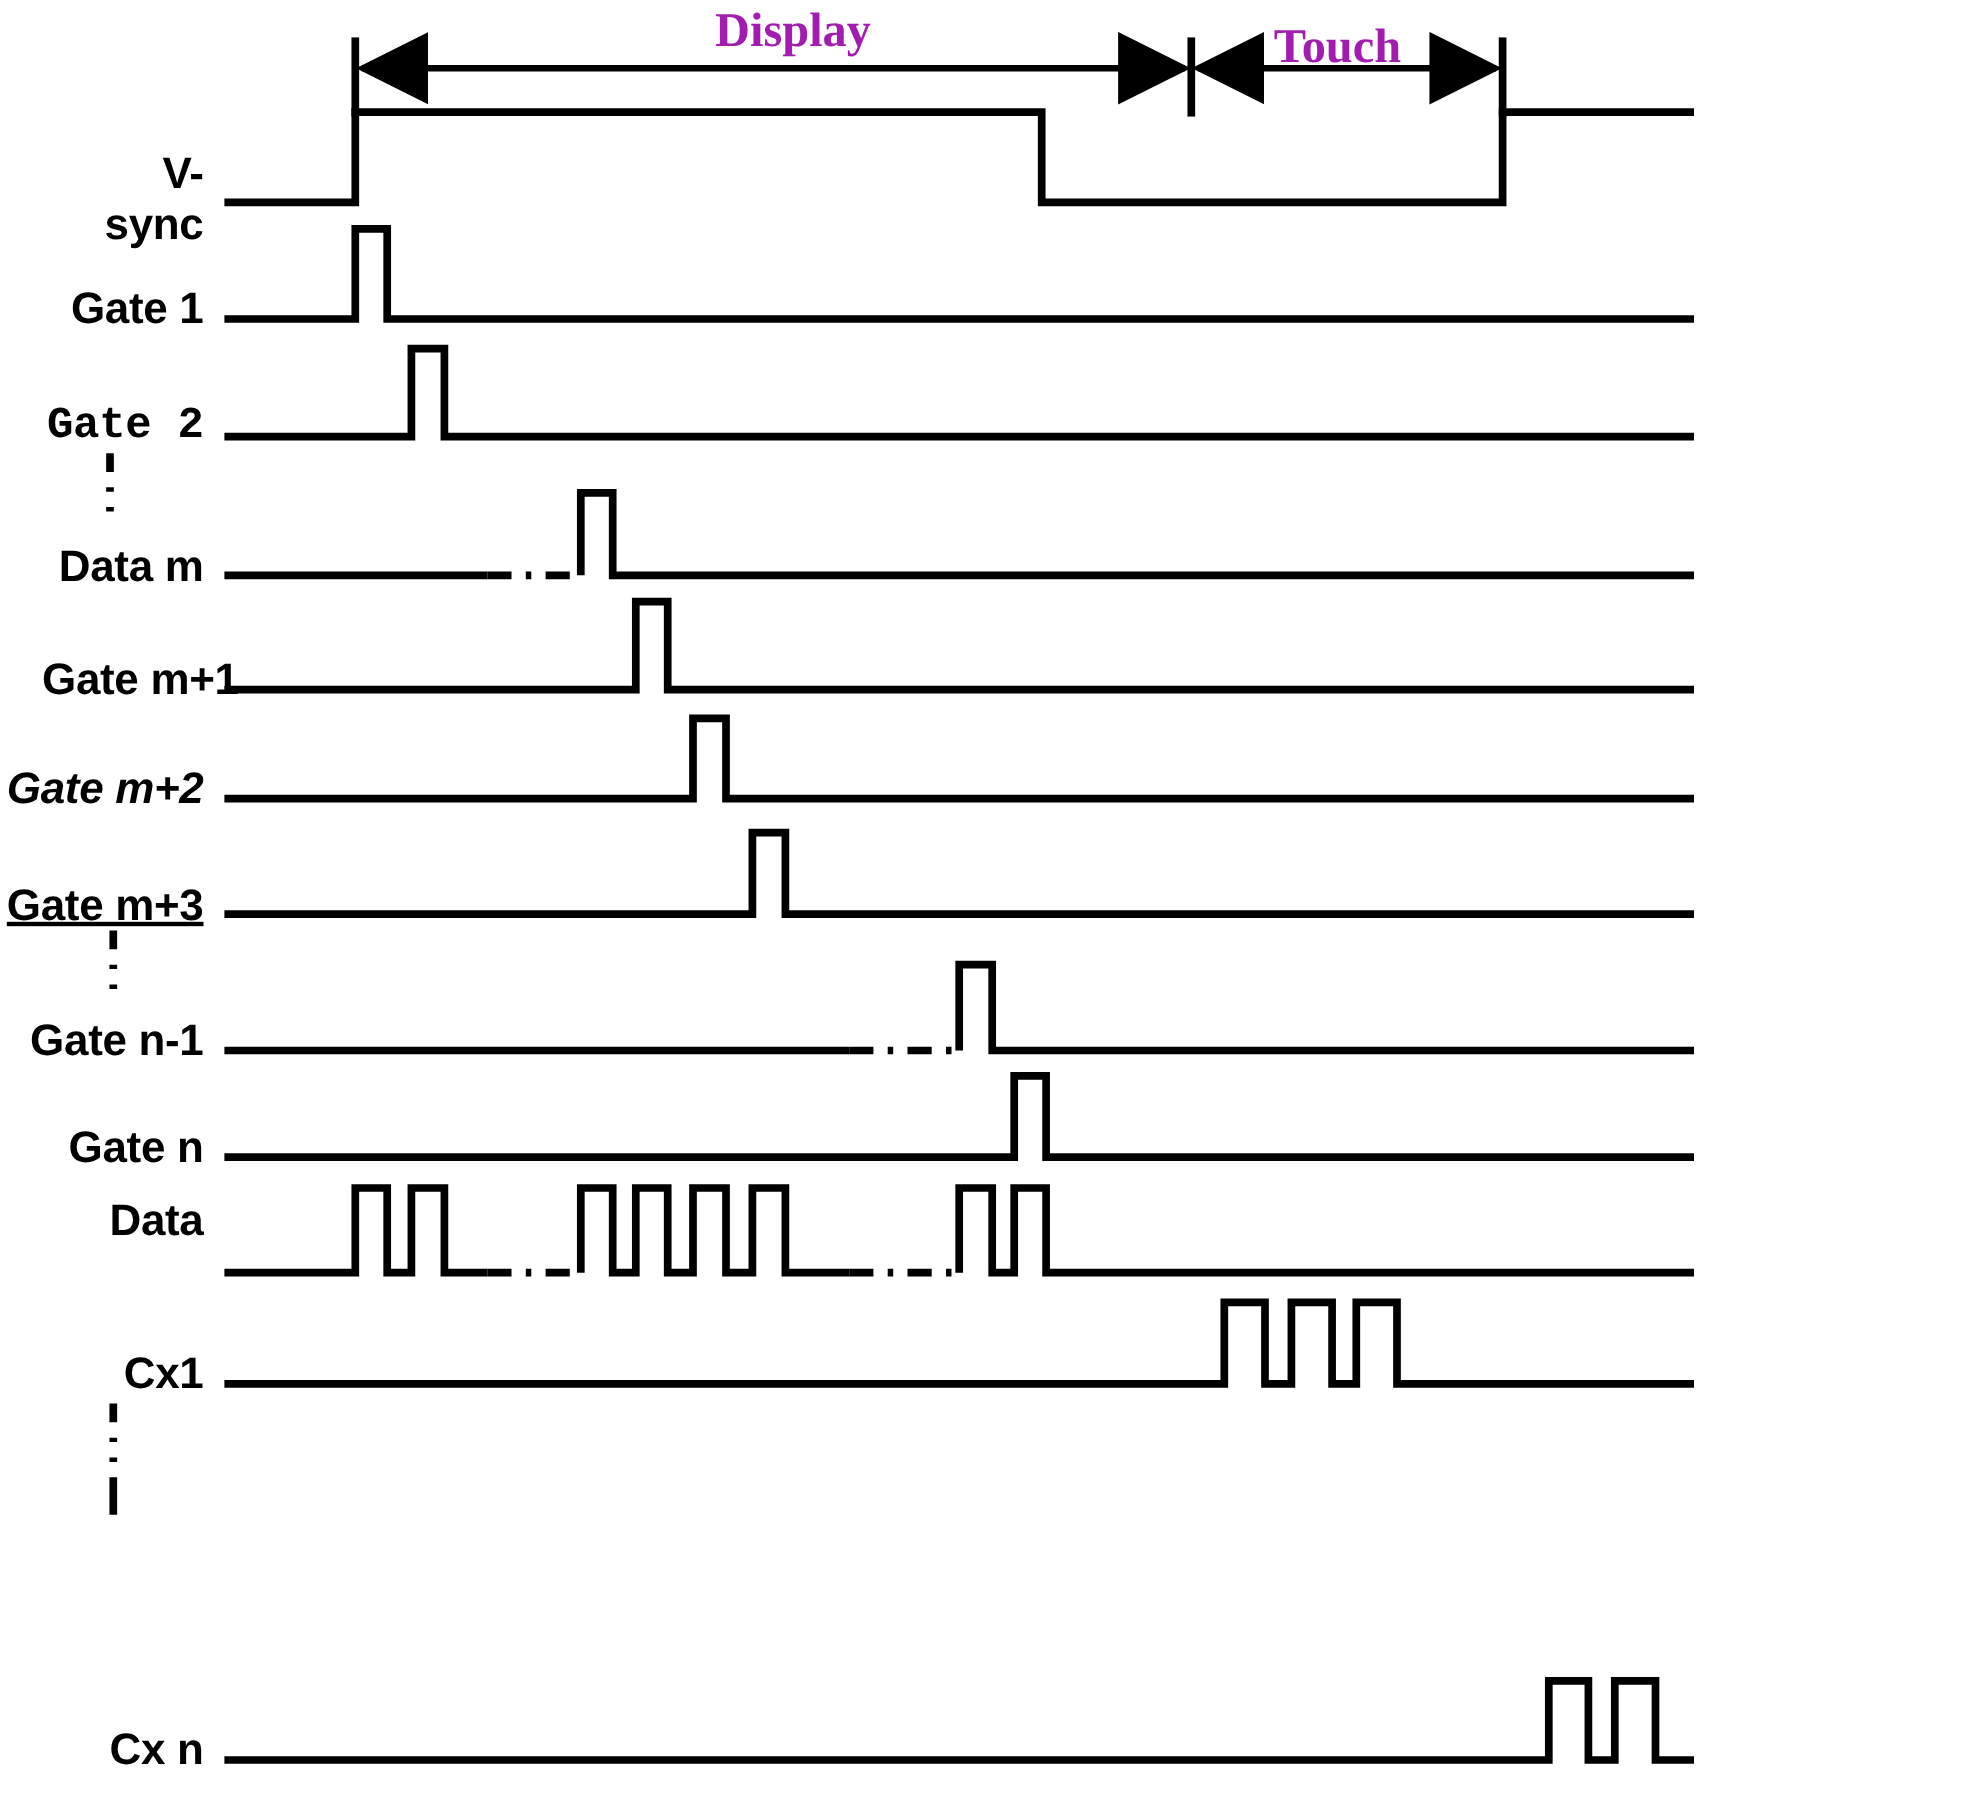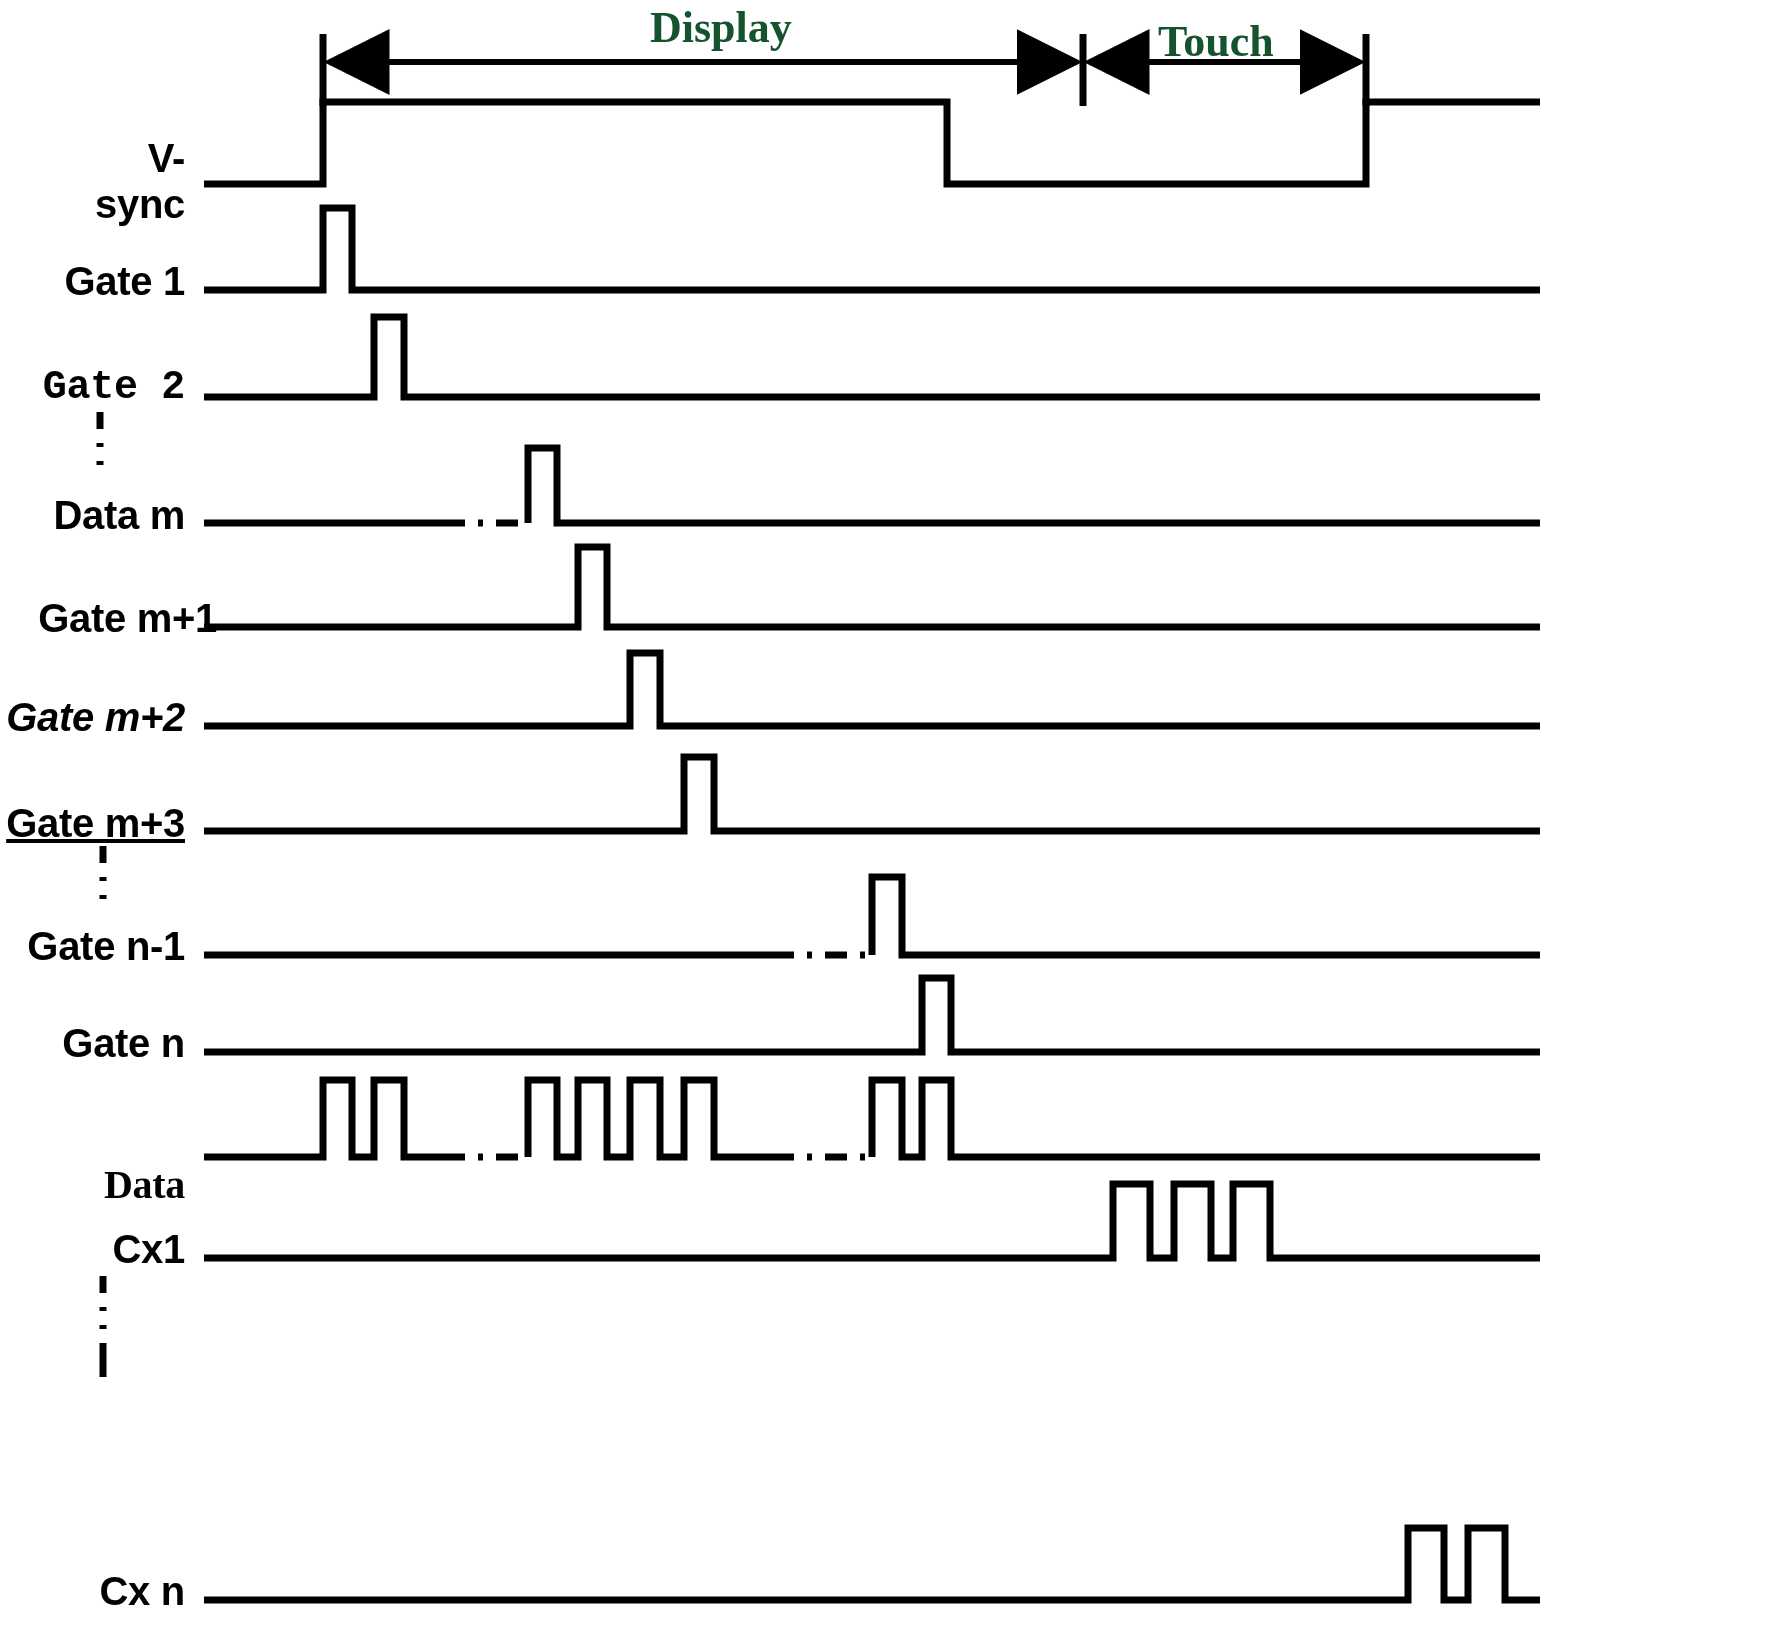--- a/index.html
+++ b/index.html
@@ -60,21 +60,21 @@
     line-height: 46px;
     white-space: pre-line;
     letter-spacing: -0.3px;
   }
   .phase-label {
     position: absolute;
     text-align: center;
     font-family: "Liberation Serif", serif;
     font-weight: bold;
     font-size: 44px;
-    color: #14532d;
+    color: #a21caf;
     white-space: nowrap;
   }
 </style>
 </head>
 <body>
 
 <div id="root">
 
   <svg class="diagram" viewBox="0 0 1792 1637" aria-hidden="true">
     <defs>
@@ -124,20 +124,20 @@
       <div class="row-label" style="left: 80px; top: 135px; width: 105px;">V-
 sync</div>
       <div class="row-label" style="left: 25px; top: 258px; width: 160px; text-align: right;">Gate 1</div>
       <div class="row-label" style="left: 25px; top: 365px; width: 160px; font-family: Liberation Mono, monospace;">Gate 2</div>
       <div class="row-label" style="left: 25px; top: 492px; width: 160px;">Data m</div>
       <div class="row-label" style="left: 0px; top: 595px; width: 185px; margin-left: 32px;">Gate m+1</div>
       <div class="row-label" style="left: 0px; top: 694px; width: 185px; font-style: italic;">Gate m+2</div>
       <div class="row-label" style="left: 0px; top: 800px; width: 185px; text-decoration: underline;">Gate m+3</div>
       <div class="row-label" style="left: 10px; top: 923px; width: 175px;">Gate n-1</div>
       <div class="row-label" style="left: 25px; top: 1020px; width: 160px;">Gate n</div>
-      <div class="row-label" style="left: 25px; top: 1162px; width: 160px; font-family: Liberation Serif, serif;">Data</div>
+      <div class="row-label" style="left: 25px; top: 1087px; width: 160px;">Data</div>
       <div class="row-label" style="left: 25px; top: 1226px; width: 160px;">Cx1</div>
       <div class="row-label" style="left: 25px; top: 1568px; width: 160px;">Cx n</div>
       <div class="phase-label" style="left: 650px; top: 2px;">Display</div>
       <div class="phase-label" style="left: 1158px; top: 16px;">Touch</div>
     </div>
 
 </div>
 
 </body></html>

